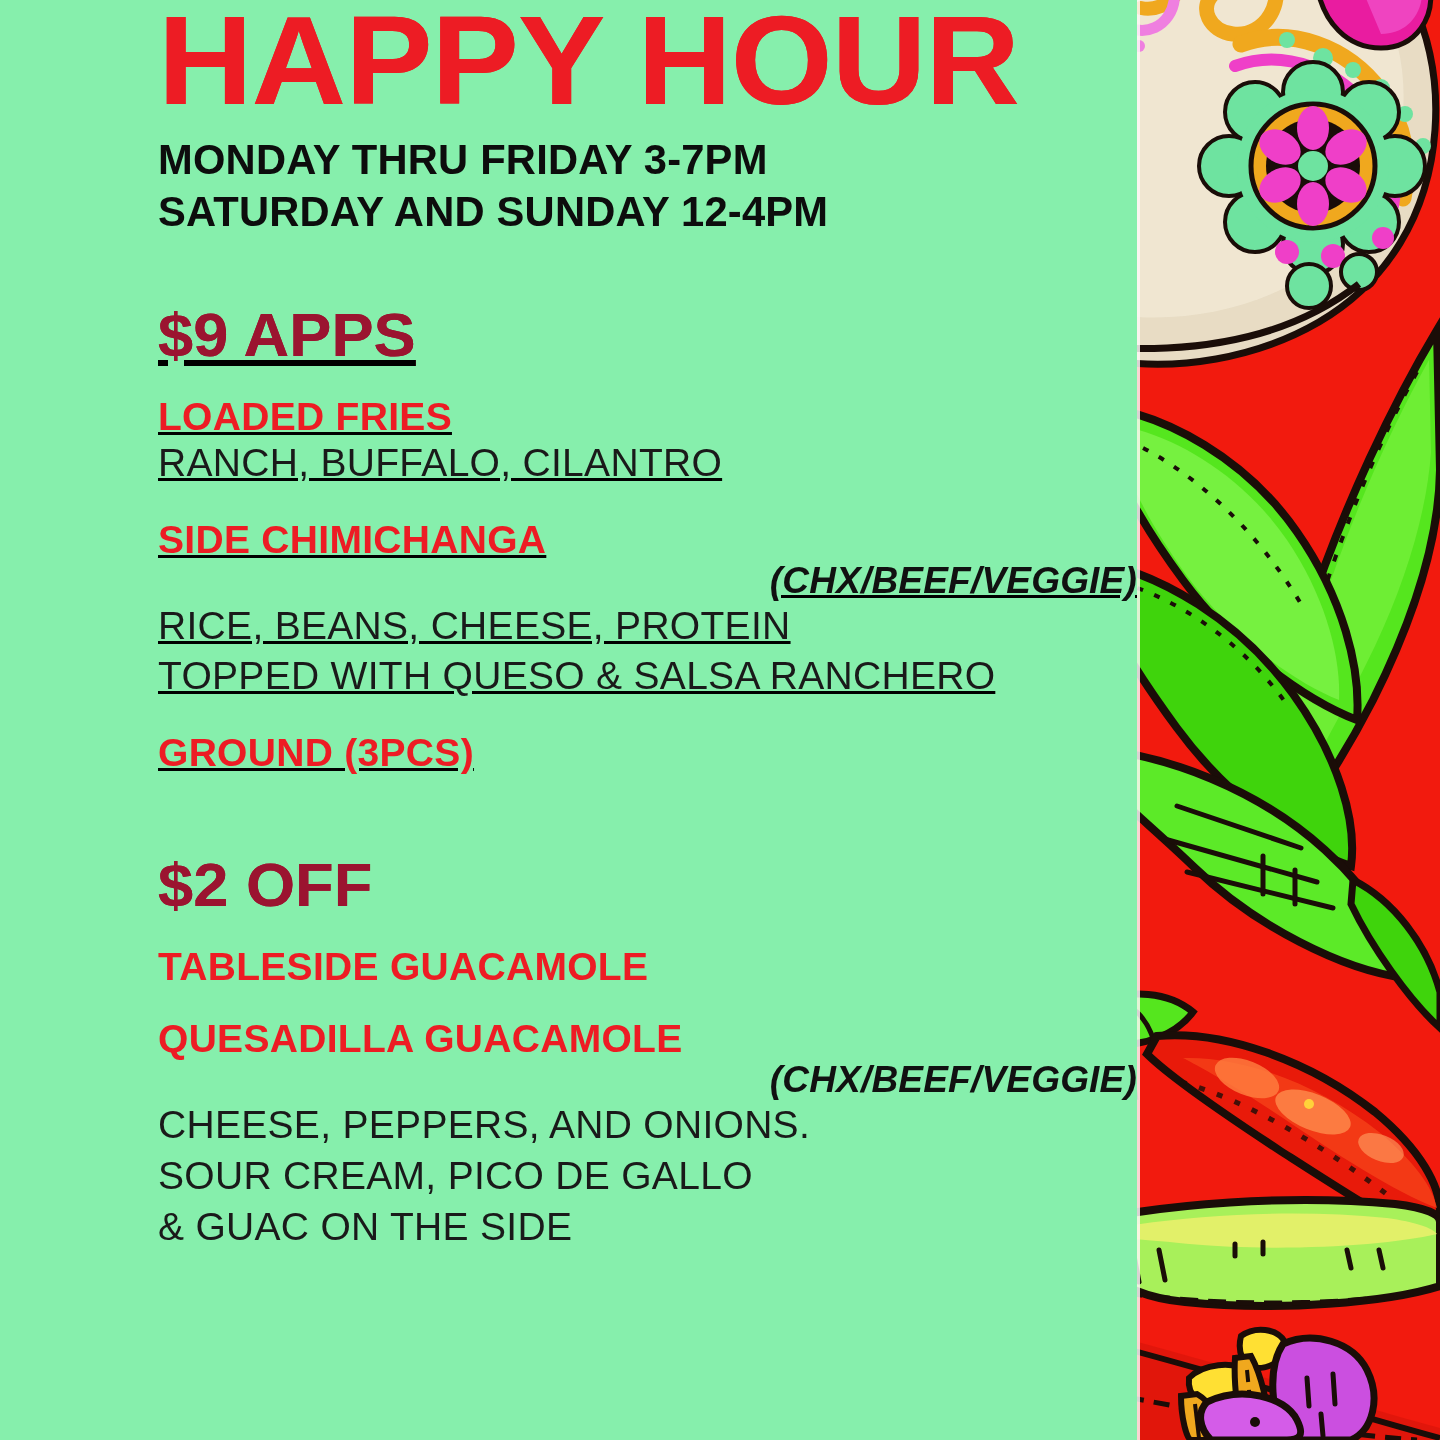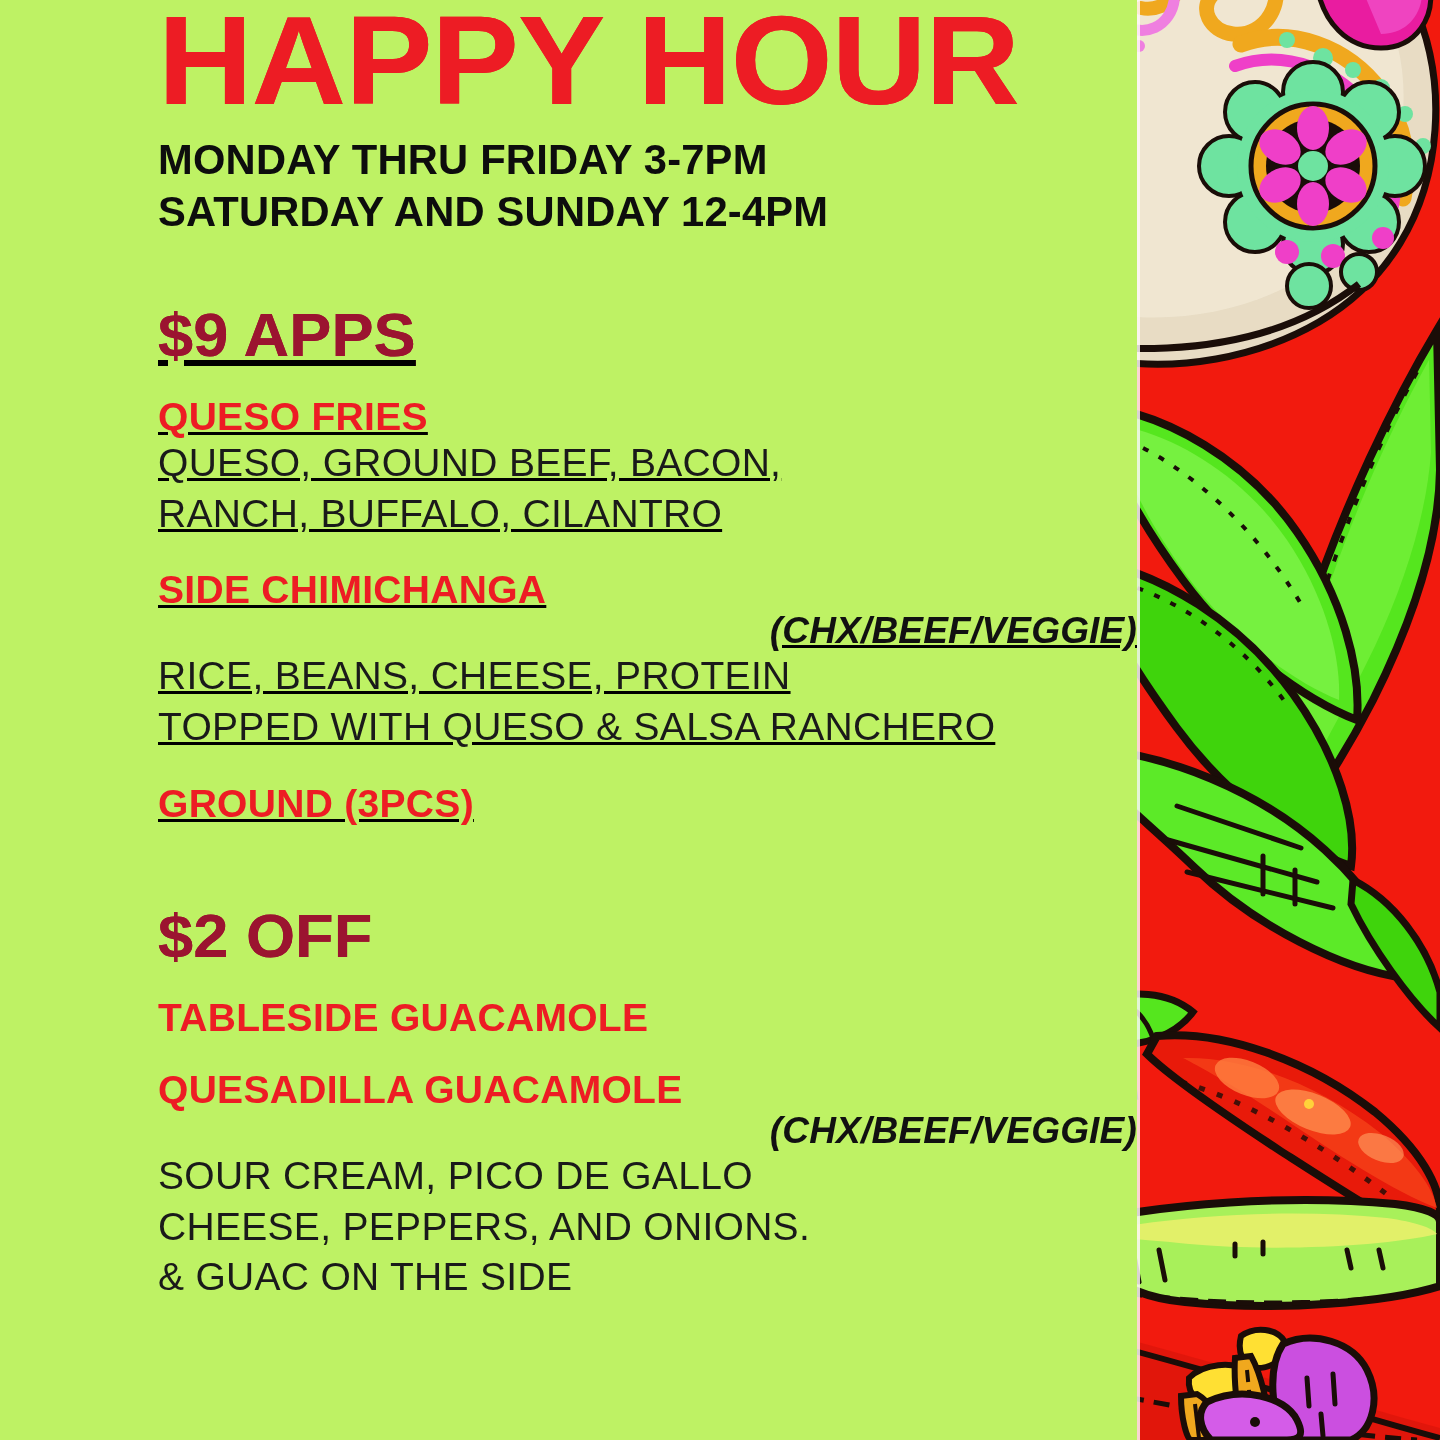--- a/index.html
+++ b/index.html
@@ -10,21 +10,21 @@
     position:relative;
     width:1440px; height:1440px;
     background:#fefefe;
     display:flex;
   }
 
   
   #menu-panel {
     position:relative;
     width:1137px; height:1440px;
-    background:#bef264;
+    background:#86efac;
     padding:0 0 0 158px;
     overflow:hidden;
   }
 
   .hh-title {
     font-family:"Liberation Sans Narrow","Liberation Sans", sans-serif;
     font-weight:700;
     font-size:126px;
     line-height:0.88;
     letter-spacing:-1px;
@@ -121,23 +121,22 @@
 
     <div class="hh-hours">
       <div class="hh-hours-line">MONDAY THRU FRIDAY 3-7PM</div>
       <div class="hh-hours-line">SATURDAY AND SUNDAY 12-4PM</div>
     </div>
 
     <div class="section" id="apps-section">
       <div class="section-heading">$9 APPS</div>
 
       <div class="item">
-        <div class="item-name">QUESO FRIES</div>
+        <div class="item-name">LOADED FRIES</div>
         <div class="item-desc">
-          <div>QUESO, GROUND BEEF, BACON,</div>
           <div>RANCH, BUFFALO, CILANTRO</div>
         </div>
       </div>
 
       <div class="item">
         <div class="item-name">SIDE CHIMICHANGA</div>
         <div class="item-variants">(CHX/BEEF/VEGGIE)</div>
         <div class="item-desc">
           <div>RICE, BEANS, CHEESE, PROTEIN</div>
           <div>TOPPED WITH QUESO &amp; SALSA RANCHERO</div>
@@ -153,22 +152,22 @@
       <div class="section-heading">$2 OFF</div>
 
       <div class="item">
         <div class="item-name">TABLESIDE GUACAMOLE</div>
       </div>
 
       <div class="item">
         <div class="item-name">QUESADILLA GUACAMOLE</div>
         <div class="item-variants">(CHX/BEEF/VEGGIE)</div>
         <div class="item-desc">
+          <div>CHEESE, PEPPERS, AND ONIONS.</div>
           <div>SOUR CREAM, PICO DE GALLO</div>
-          <div>CHEESE, PEPPERS, AND ONIONS.</div>
           <div>&amp; GUAC ON THE SIDE</div>
         </div>
       </div>
     </div>
 
   </div>
 
   <div id="art-strip">
     <svg viewBox="0 0 303 1440" preserveAspectRatio="xMidYMid slice" xmlns="http://www.w3.org/2000/svg">
       <defs>

